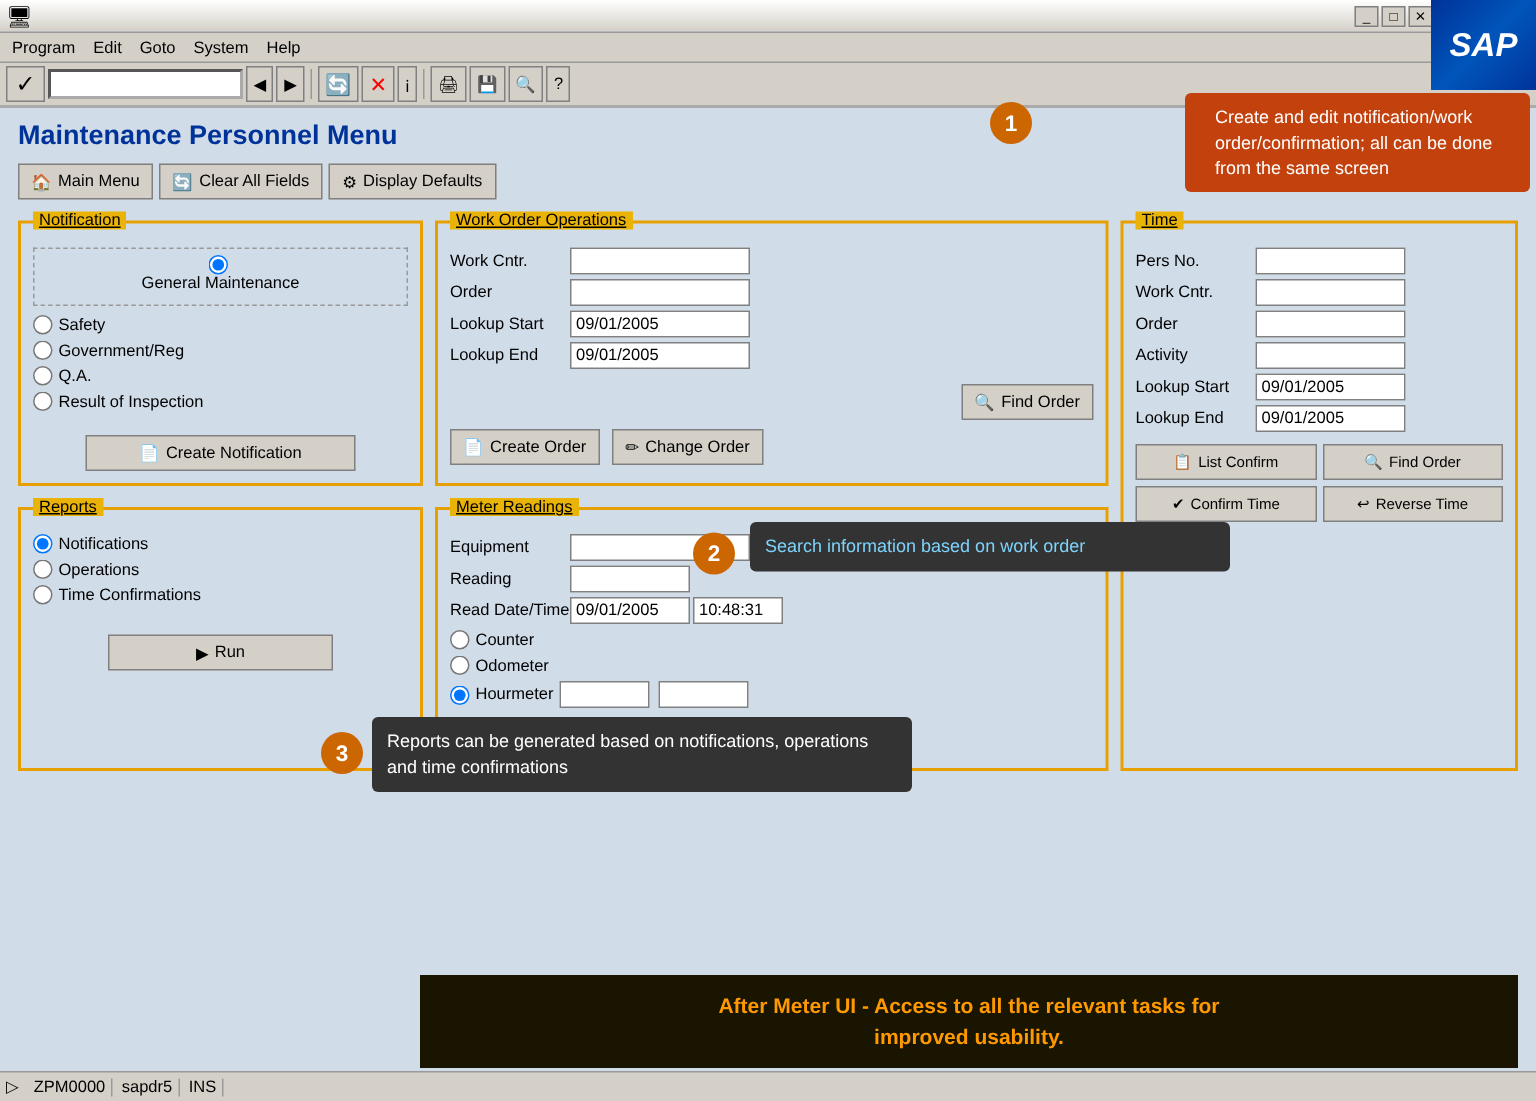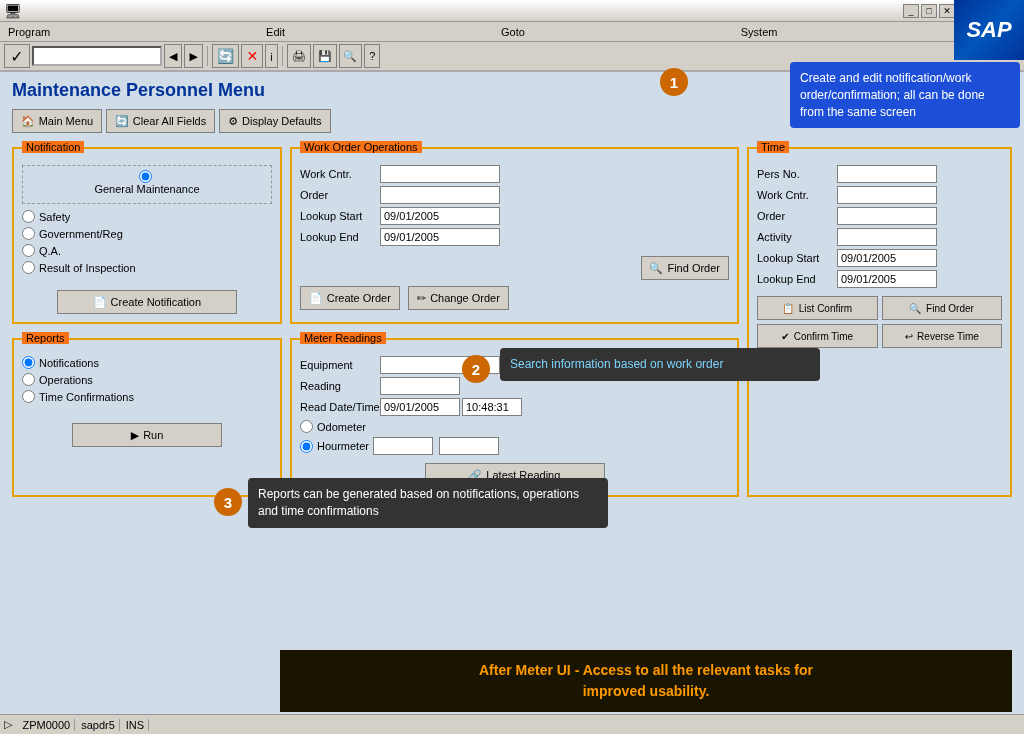--- a/index.html
+++ b/index.html
@@ -42,21 +42,20 @@
 
     
     #menu-bar {
       background: #d4d0c8;
       height: 20px;
       display: flex;
       align-items: center;
       padding: 0 4px;
       border-bottom: 1px solid #999;
       gap: 12px;
-      justify-content: space-between;
     }
     .menu-item {
       font-size: 11px;
       cursor: pointer;
       padding: 2px 4px;
     }
 
     
     #toolbar {
       background: #d4d0c8;
@@ -107,24 +106,25 @@
     .panel {
       background: #d0dce8;
       border: 2px solid #e8a000;
       padding: 6px;
       position: relative;
     }
     .panel-title {
       position: absolute;
       top: -8px;
       left: 8px;
-      background: #f97316;
+      background: #eab308;
       padding: 0 4px;
       font-size: 11px;
       font-weight: normal;
+      text-decoration: underline;
     }
     .panel-content {
       margin-top: 6px;
     }
 
     
     .form-row {
       display: flex;
       align-items: center;
       margin-bottom: 3px;
@@ -421,20 +421,24 @@
         <input class="form-input" value="" style="width: 80px;">
       </div>
       <div class="form-row">
         <span class="form-label">Read Date/Time</span>
         <input class="form-input" value="09/01/2005" style="width: 80px;">
         <input class="form-input" value="10:48:31" style="width: 60px; margin-left: 2px;">
       </div>
       <div style="margin-top:4px;">
         <label class="radio-item">
           <input type="radio" name="meter" style="">
+          <span>Counter</span>
+        </label>
+        <label class="radio-item">
+          <input type="radio" name="meter" style="">
           <span>Odometer</span>
         </label>
         <label class="radio-item">
           <input type="radio" name="meter" checked="" style="">
           <span>Hourmeter</span>
           <input class="form-input" value="" style="width: 60px; margin-left: 4px;">
           <input class="form-input" value="" style="width: 60px; margin-left: 2px;">
         </label>
       </div>
       <div style="margin-top:8px; text-align:center;">
@@ -446,21 +450,21 @@
     </div>
   </div>
 
 </div>
 
 <div style="position:absolute; top:68px; left:660px; z-index:200;">
   <div style="width:28px; height:28px; background:#cc6600; border-radius:50%; display:flex; align-items:center; justify-content:center; color:white; font-weight:bold; font-size:15px;">
     <span>1</span>
   </div>
 </div>
-<div style="position:absolute; top:62px; right:4px; width:230px; background:#1d4ed8; color:white; padding:8px 10px; border-radius:4px; font-size:12px; line-height:1.4; z-index:199;">
+<div style="position:absolute; top:62px; right:4px; width:230px; background:#c2410c; color:white; padding:8px 20px; border-radius:4px; font-size:12px; line-height:1.4; z-index:199;">
   <span>Create and edit notification/work order/confirmation; all can be done from the same screen</span>
 </div>
 
 <div style="position:absolute; top:355px; left:462px; z-index:200;">
   <div style="width:28px; height:28px; background:#cc6600; border-radius:50%; display:flex; align-items:center; justify-content:center; color:white; font-weight:bold; font-size:15px;">
     <span>2</span>
   </div>
 </div>
 <div style="position:absolute; top:348px; left:500px; width:320px; background:#333; color:#7dd3fc; padding:8px 10px; border-radius:4px; font-size:12px; line-height:1.4; z-index:199;">
   <span>Search information based on work order</span>

